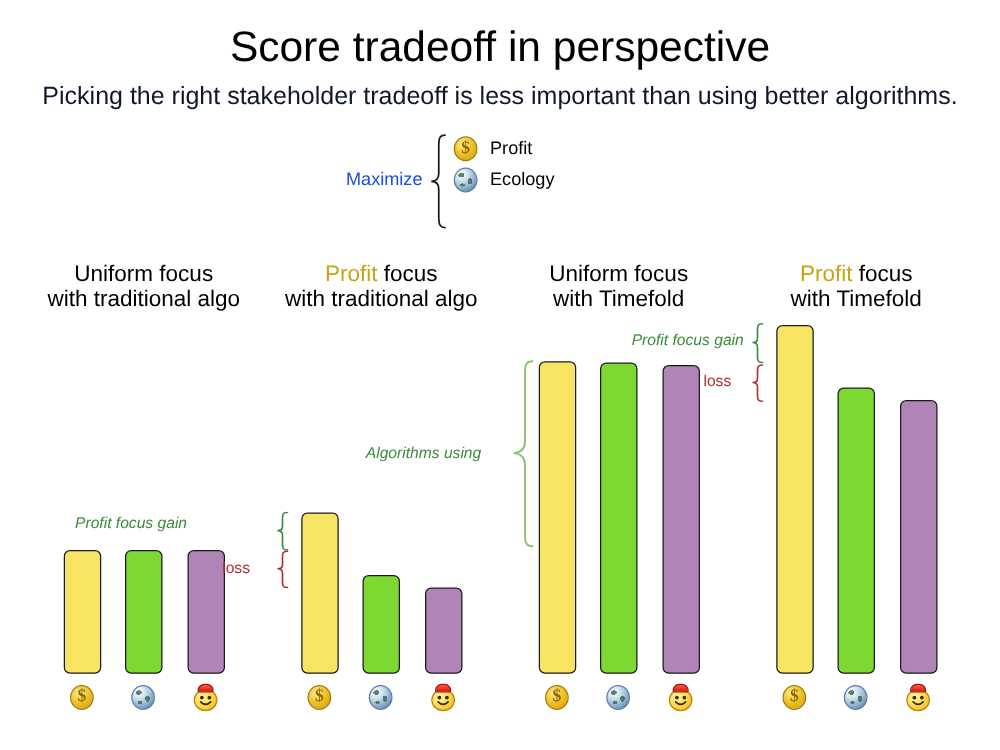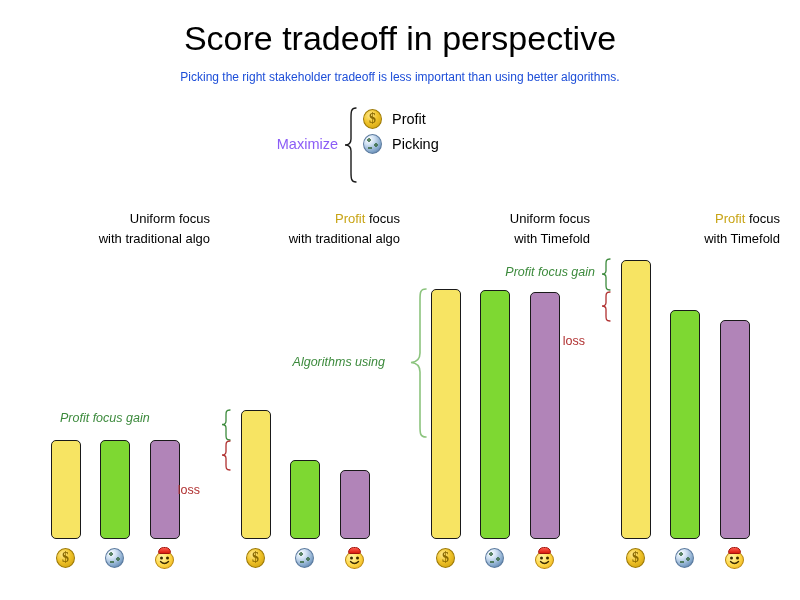--- a/index.html
+++ b/index.html
@@ -32,38 +32,38 @@
     font-weight: normal;
     letter-spacing: 0px;
     line-height: 40px;
     color: #000;
   }
   #subtitle {
     position: absolute;
     left: 0; top: 68px;
     width: 800px;
     text-align: center;
-    font-size: 12px;
+    font-size: 20px;
     line-height: 18px;
-    color: #1d4ed8;
+    color: #0f172a;
   }
 
   
   #legend {
     position: absolute;
     left: 258px; top: 106px;
     width: 300px; height: 78px;
   }
   #legend-label {
     position: absolute;
     left: 0; top: 30px;
     width: 80px;
     text-align: right;
     font-size: 14.5px;
-    color: #8b5cf6;
+    color: #1d4ed8;
   }
   #legend-brace {
     position: absolute;
     left: 84px; top: 0px;
     width: 16px; height: 78px;
   }
   .legend-row {
     position: absolute;
     left: 104px;
     height: 24px;
@@ -160,22 +160,22 @@
     left: 0; top: 4px;
     width: 21px; height: 18px;
     z-index: 3;
   }
 
   
   .col-head {
     position: absolute;
     top: 209px;
     width: 190px;
-    text-align: right;
-    font-size: 13px;
+    text-align: center;
+    font-size: 18px;
     line-height: 20px;
     color: #000;
   }
   .col-head .l1 { display: block; }
   .col-head .l2 { display: block; }
   .accent-profit { color: #c8a415; }
 
   
   .bar {
     position: absolute;
@@ -196,21 +196,21 @@
 
   
   .anno-text {
     position: absolute;
     font-size: 12.5px;
     line-height: 14px;
     white-space: nowrap;
     text-align: right;
   }
   .anno-green { color: #3c8a3c; font-style: italic; }
-  .anno-red   { color: #b03030; margin-top: 36px; }
+  .anno-red   { color: #b03030; }
 
   .brace-svg { position: absolute; }
 </style>
 </head>
 <body>
 
 <div id="stage">
 
   <div id="title">Score tradeoff in perspective</div>
   <div id="subtitle">Picking the right stakeholder tradeoff is less important than using better algorithms.</div>
@@ -221,21 +221,21 @@
     <svg id="legend-brace" class="brace-svg" viewBox="0 0 16 78" width="16" height="78">
       <path d="M14 2 C9 2, 9 6, 9 12 L9 33 C9 37, 7 39, 3 39 C7 39, 9 41, 9 45 L9 66 C9 72, 9 76, 14 76" fill="none" stroke="#1a1a1a" stroke-width="1.4" stroke-linecap="round"></path>
     </svg>
 
     <div class="legend-row r0">
       <span class="ico coin"></span>
       <span>Profit</span>
     </div>
     <div class="legend-row r1">
       <span class="ico globe"></span>
-      <span>Picking</span>
+      <span>Ecology</span>
     </div>
   </div>
 
   <div class="col-head" style="left:20px">
     <span class="l1"><span>Uniform</span><span> focus</span></span>
     <span class="l2">with traditional algo</span>
   </div>
   <div class="col-head" style="left:210px">
     <span class="l1"><span class="accent-profit">Profit</span><span> focus</span></span>
     <span class="l2">with traditional algo</span>

